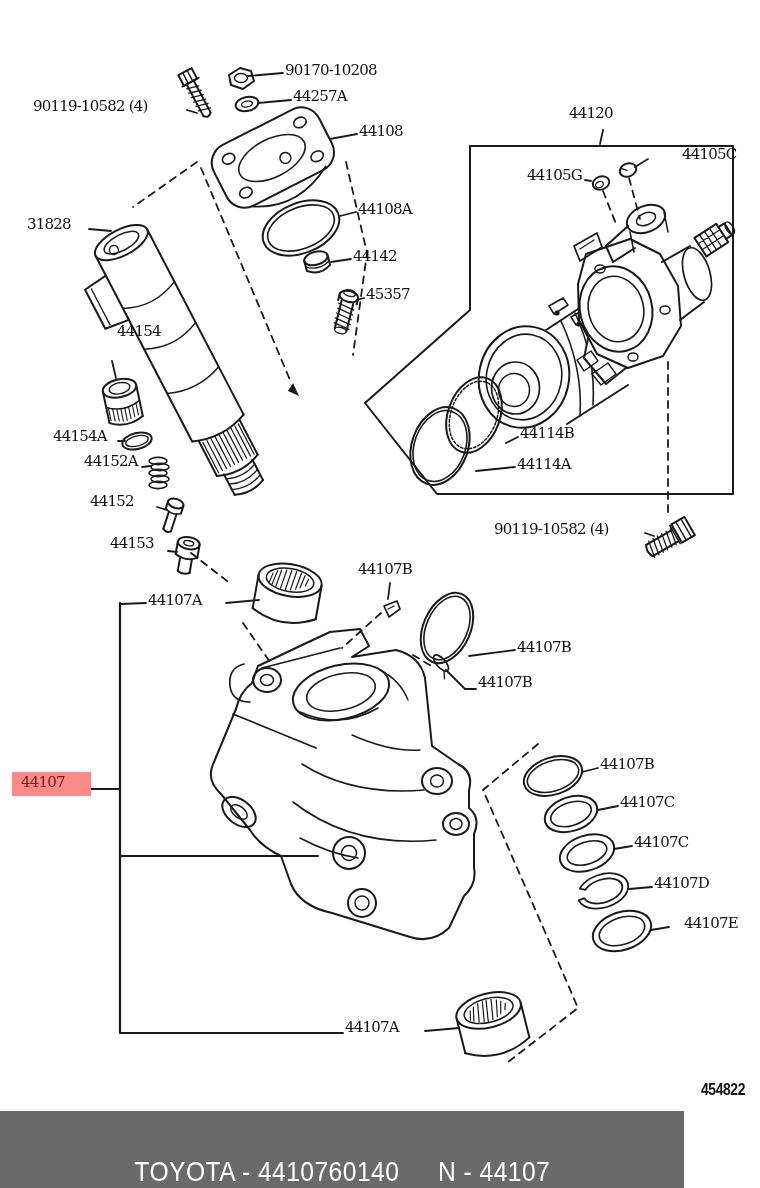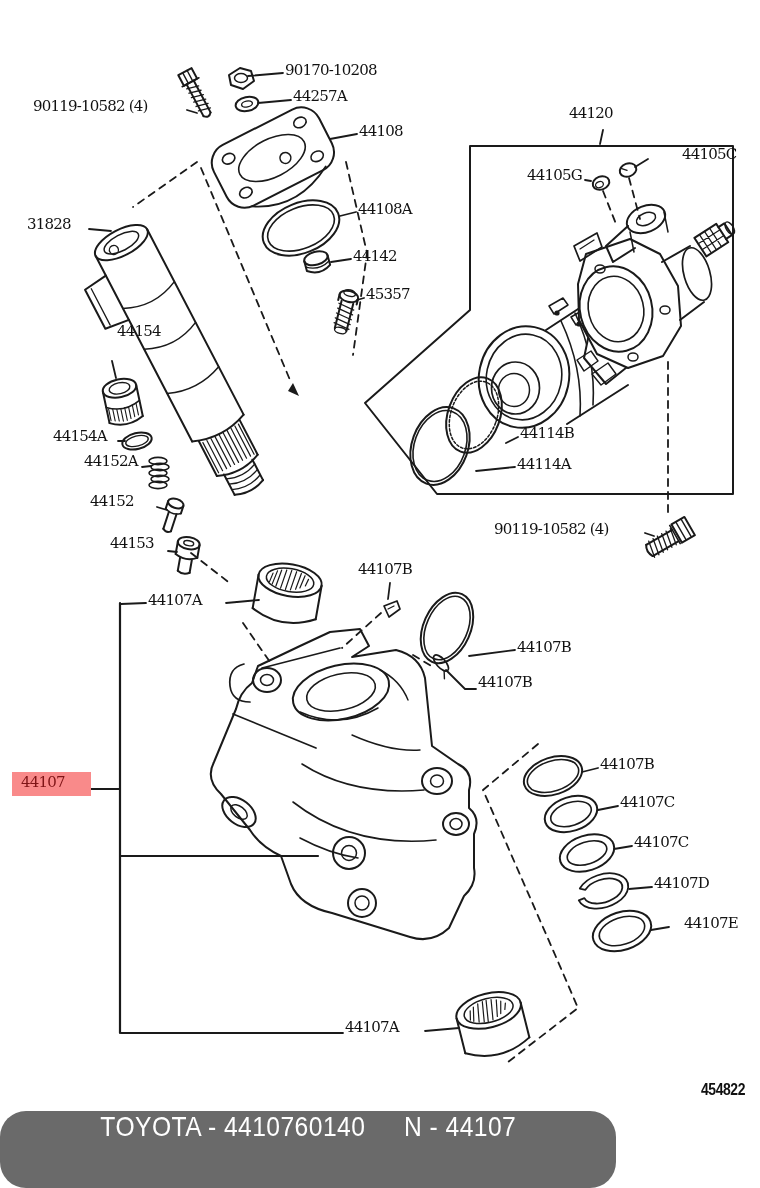--- a/index.html
+++ b/index.html
@@ -15,22 +15,22 @@
   .part-label.highlighted{
     background:var(--hl-bg,#f98a8a);color:var(--hl-fg,#7f1416);
     padding:3px 26px 5px 9px;
   }
   #sheet-number{
     position:absolute;left:701px;top:1080px;font-family:"Liberation Sans",sans-serif;
     font-weight:bold;font-size:17px;color:#111;transform:scaleX(0.82);transform-origin:left top;
     letter-spacing:-0.5px;
   }
   #footer-bar{
-    position:absolute;left:0;top:1111px;width:616px;height:77px;
-    background:var(--footer-bg,#6a6a6a);display:flex;align-items:flex-start;justify-content:center;border-radius:26px;
+    position:absolute;left:0;top:1111px;width:684px;height:77px;
+    background:var(--footer-bg,#6a6a6a);display:flex;align-items:flex-end;justify-content:center;
   }
   #footer-row{
     display:flex;gap:44px;align-items:baseline;
     font-family:"Liberation Sans",sans-serif;font-size:28px;color:var(--footer-fg,#fff);
     transform:scaleX(0.88);letter-spacing:0.5px;white-space:nowrap;
   }
 </style>
 </head>
 <body>
 

